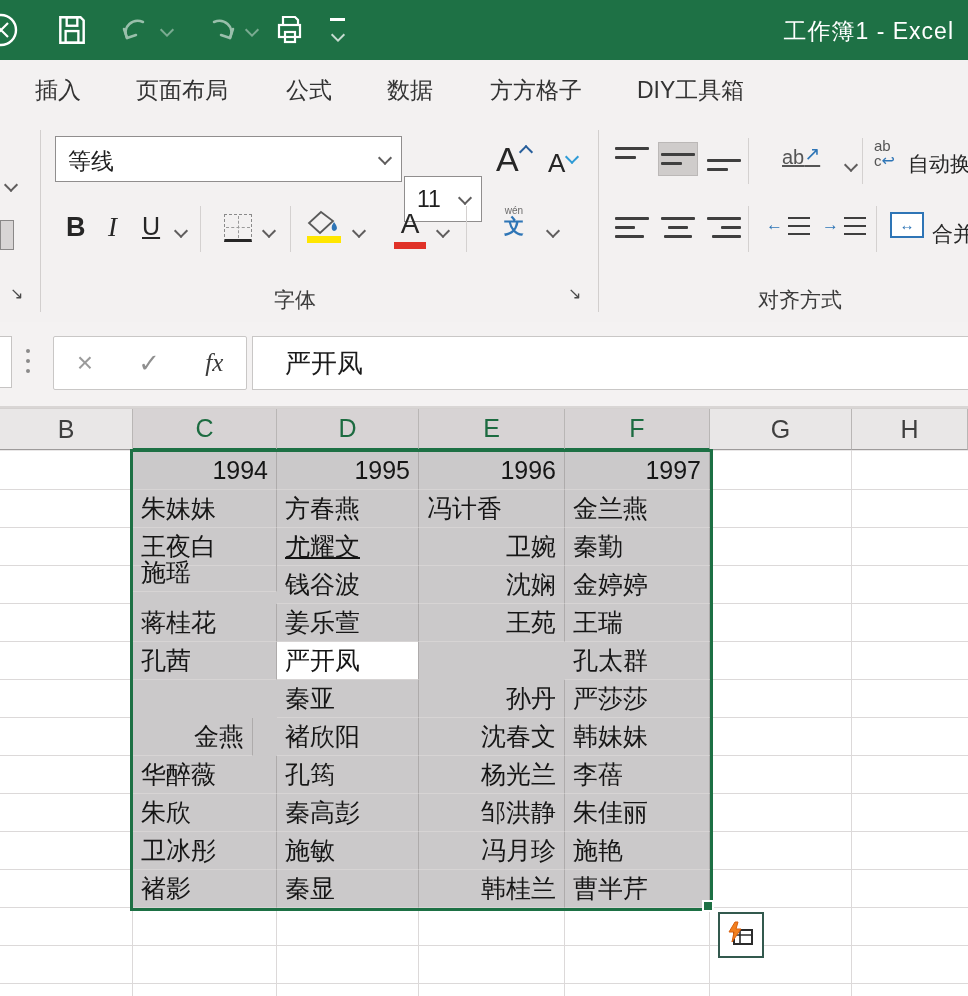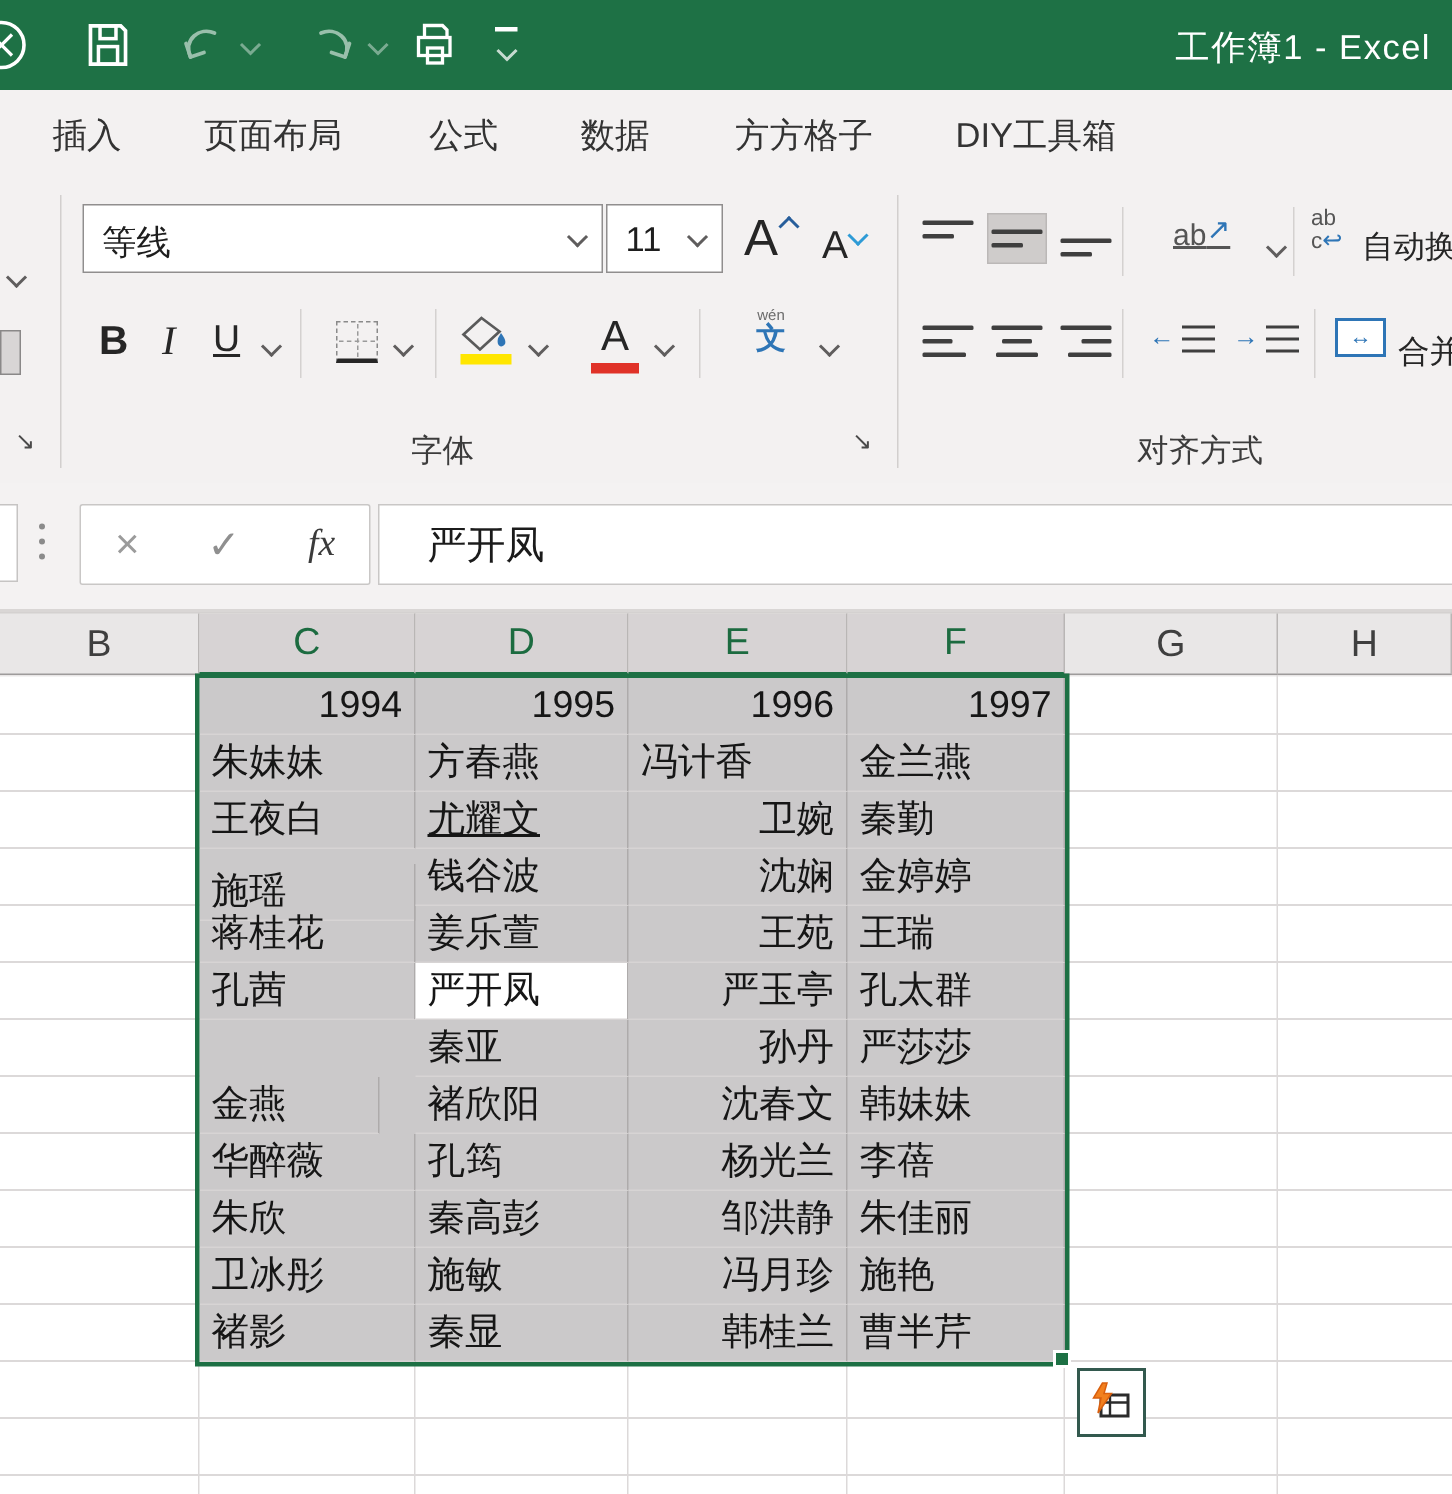--- a/index.html
+++ b/index.html
@@ -155,21 +155,21 @@
 
     <span class="chev" style="position:absolute; left:6px; top:60px;"></span>
     <div style="position:absolute; left:0; top:100px; width:12px; height:28px; background:#d8d5d5; border:1px solid #8a8888;"></div>
     <span class="launcher" style="left:10px; top:164px;">↘</span>
     <div class="vsep" style="left:40px;"></div>
 
     <div class="combo" style="left:55px; width:345px;">
       <span class="val">等线</span>
       <span class="chev"></span>
     </div>
-    <div class="combo" style="left:404px; width:76px;">
+    <div class="combo" style="left:404px; width:76px;margin-top:40px;">
       <span class="val">11</span>
       <span class="chev"></span>
     </div>
     <div class="rbtn" style="left:496px; top:20px; font-size:34px;">
       <span>A</span><span class="chev up navy" style="position:relative; top:-14px; left:2px;"></span>
     </div>
     <div class="rbtn" style="left:548px; top:28px; font-size:26px;">
       <span>A</span><span class="chev blue" style="position:relative; top:-10px; left:2px;"></span>
     </div>
 
@@ -312,36 +312,35 @@
           <div class="cell r" style="left: 286px; top: 0px; width: 146px; height: 38px;">1996</div>
           <div class="cell r" style="left: 432px; top: 0px; width: 145px; height: 38px;">1997</div>
           <div class="cell" style="left: 0px; top: 38px; width: 144px; height: 38px;">朱妹妹</div>
           <div class="cell" style="left: 144px; top: 38px; width: 142px; height: 38px;">方春燕</div>
           <div class="cell" style="left: 286px; top: 38px; width: 146px; height: 38px;">冯计香</div>
           <div class="cell" style="left: 432px; top: 38px; width: 145px; height: 38px;">金兰燕</div>
           <div class="cell" style="left: 0px; top: 76px; width: 144px; height: 38px;">王夜白</div>
           <div class="cell" style="left: 144px; top: 76px; width: 142px; height: 38px; text-decoration: underline;">尤耀文</div>
           <div class="cell r" style="left: 286px; top: 76px; width: 146px; height: 38px;">卫婉</div>
           <div class="cell" style="left: 432px; top: 76px; width: 145px; height: 38px;">秦勤</div>
-          <div class="cell" style="left: 0px; top: 124px; width: 144px; height: 38px;">施瑶</div>
+          <div class="cell" style="left: 0px; top: 102px; width: 144px; height: 38px;">施瑶</div>
           <div class="cell" style="left: 144px; top: 114px; width: 142px; height: 38px;">钱谷波</div>
           <div class="cell r" style="left: 286px; top: 114px; width: 146px; height: 38px;">沈娴</div>
           <div class="cell" style="left: 432px; top: 114px; width: 145px; height: 38px;">金婷婷</div>
           <div class="cell" style="left: 0px; top: 152px; width: 144px; height: 38px;">蒋桂花</div>
           <div class="cell" style="left: 144px; top: 152px; width: 142px; height: 38px;">姜乐萱</div>
           <div class="cell r" style="left: 286px; top: 152px; width: 146px; height: 38px;">王苑</div>
           <div class="cell" style="left: 432px; top: 152px; width: 145px; height: 38px;">王瑞</div>
           <div class="cell" style="left: 0px; top: 190px; width: 144px; height: 38px;">孔茜</div>
           <div class="cell active" style="left: 144px; top: 190px; width: 142px; height: 38px;">严开凤</div>
-          <div class="cell r" style="left: 286px; top: 190px; width: 146px; height: 38px;">严玉亭</div>
           <div class="cell" style="left: 432px; top: 190px; width: 145px; height: 38px;">孔太群</div>
           <div class="cell" style="left: 144px; top: 228px; width: 142px; height: 38px;">秦亚</div>
           <div class="cell r" style="left: 286px; top: 228px; width: 146px; height: 38px;">孙丹</div>
           <div class="cell" style="left: 432px; top: 228px; width: 145px; height: 38px;">严莎莎</div>
-          <div class="cell" style="left: 0px; top: 266px; width: 120px; height: 38px;">金燕</div>
+          <div class="cell" style="left: 0px; top: 266px; width: 120px; height: 38px; text-align: right;">金燕</div>
           <div class="cell" style="left: 144px; top: 266px; width: 142px; height: 38px;">褚欣阳</div>
           <div class="cell r" style="left: 286px; top: 266px; width: 146px; height: 38px;">沈春文</div>
           <div class="cell" style="left: 432px; top: 266px; width: 145px; height: 38px;">韩妹妹</div>
           <div class="cell" style="left: 0px; top: 304px; width: 144px; height: 38px;">华醉薇</div>
           <div class="cell" style="left: 144px; top: 304px; width: 142px; height: 38px;">孔筠</div>
           <div class="cell r" style="left: 286px; top: 304px; width: 146px; height: 38px;">杨光兰</div>
           <div class="cell" style="left: 432px; top: 304px; width: 145px; height: 38px;">李蓓</div>
           <div class="cell" style="left: 0px; top: 342px; width: 144px; height: 38px;">朱欣</div>
           <div class="cell" style="left: 144px; top: 342px; width: 142px; height: 38px;">秦高彭</div>
           <div class="cell r" style="left: 286px; top: 342px; width: 146px; height: 38px;">邹洪静</div>

